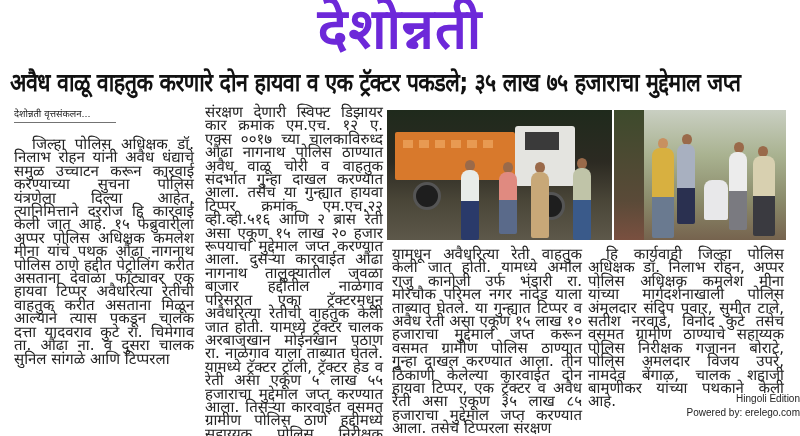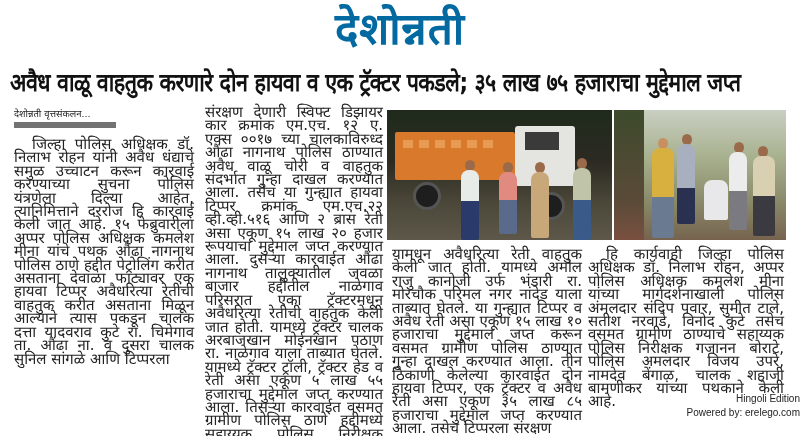--- a/index.html
+++ b/index.html
@@ -5,35 +5,35 @@
     * { box-sizing: border-box; margin: 0; padding: 0; }
     html, body { width: 800px; height: 436px; background: #ffffff; overflow: hidden; }
     body { font-family: "DejaVu Sans", sans-serif; color: #1a1a1a; position: relative; }
 
     .masthead {
       position: absolute; left: 0; top: 0; width: 800px; height: 58px;
       display: flex; justify-content: center; align-items: center;
     }
     .masthead-title {
       font-family: "DejaVu Sans", sans-serif;
-      font-weight: bold; font-size: 44px; color: #0369a1; letter-spacing: 1px;
+      font-weight: bold; font-size: 56px; color: #6d28d9; letter-spacing: 1px;
       line-height: 58px;
     }
 
     .headline {
       position: absolute; left: 10px; top: 62px; width: 790px; height: 42px;
       font-family: "DejaVu Sans", sans-serif; font-weight: bold;
       font-size: 25px; line-height: 42px; color: #111; white-space: nowrap;
       letter-spacing: -0.6px; transform: scaleX(0.86); transform-origin: left center;
     }
 
     .byline {
       position: absolute; left: 14px; top: 106px; width: 102px;
       font-size: 9.5px; line-height: 16px; color: #222;
-      border-bottom: 6px solid #737373; white-space: nowrap;
+      border-bottom: 1px solid #737373; white-space: nowrap;
     }
 
     .col {
       position: absolute; font-size: 15px; line-height: 13.4px; color: #222;
       text-align: justify; text-align-last: left;
     }
     .col p { text-indent: 18px; }
     .col p.noindent { text-indent: 0; }
     .col-1 { left: 14px; top: 138px; width: 180px; }
     .col-1 .lead { font-weight: bold; }

